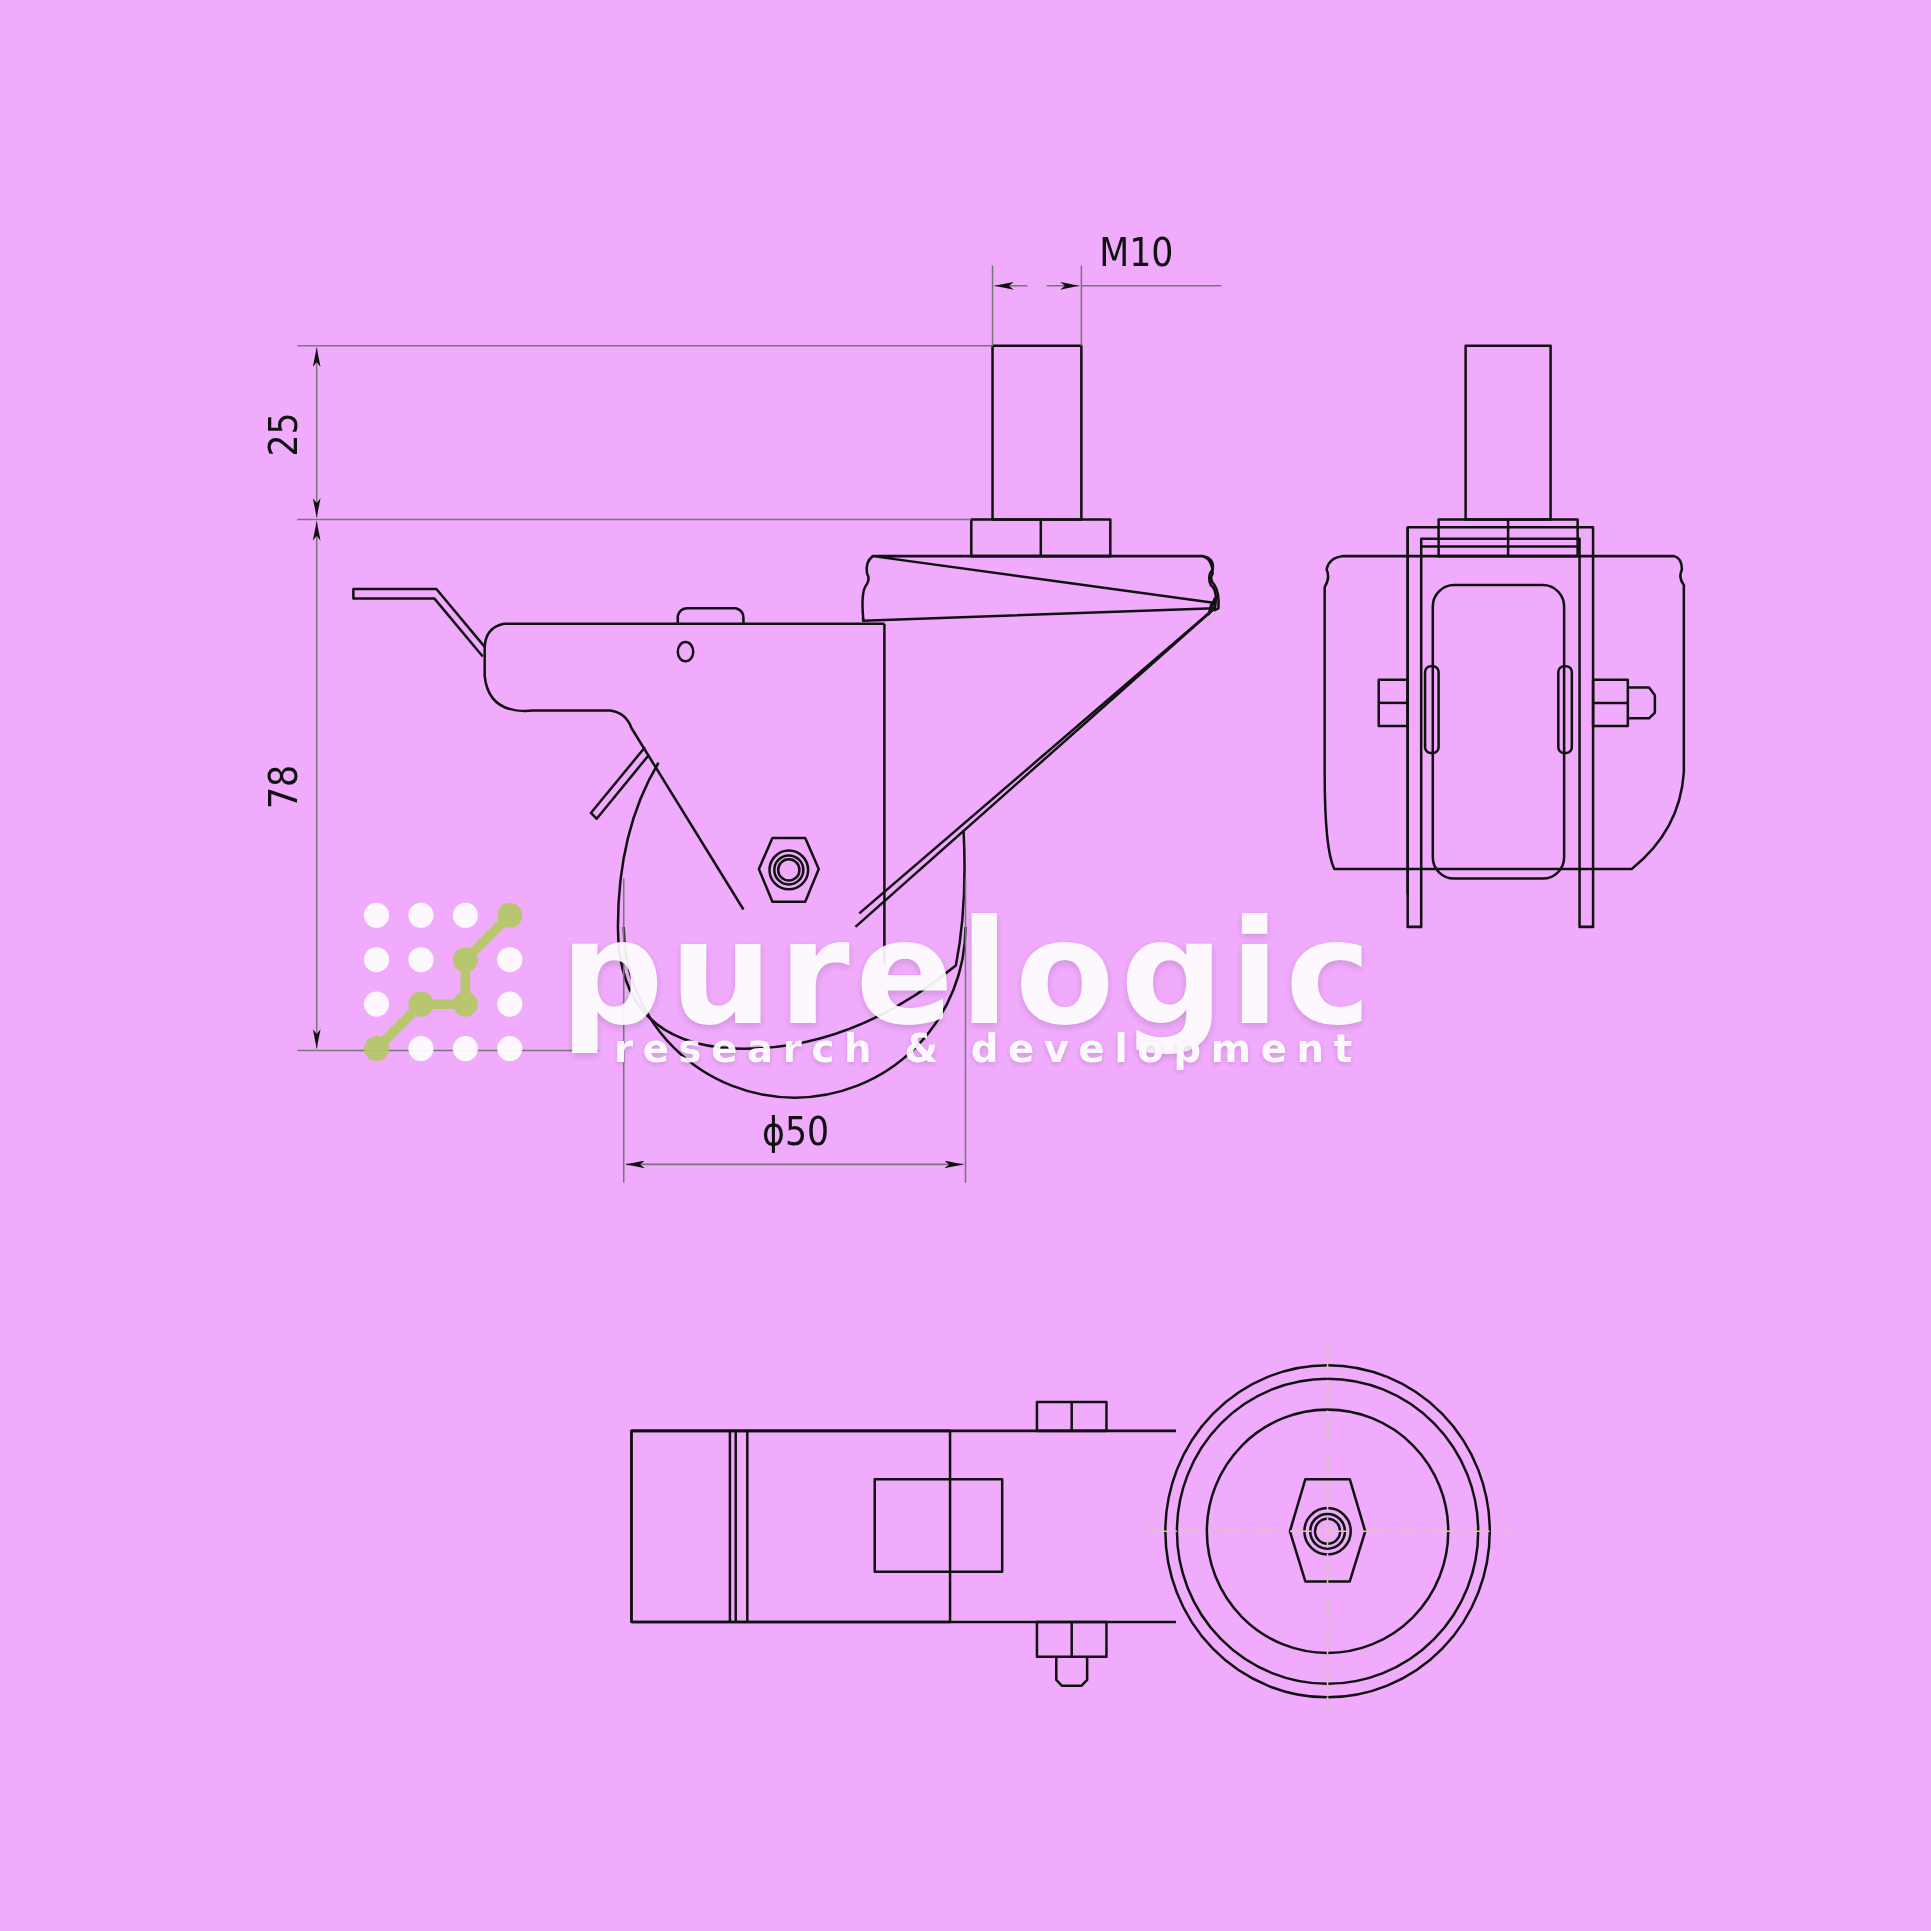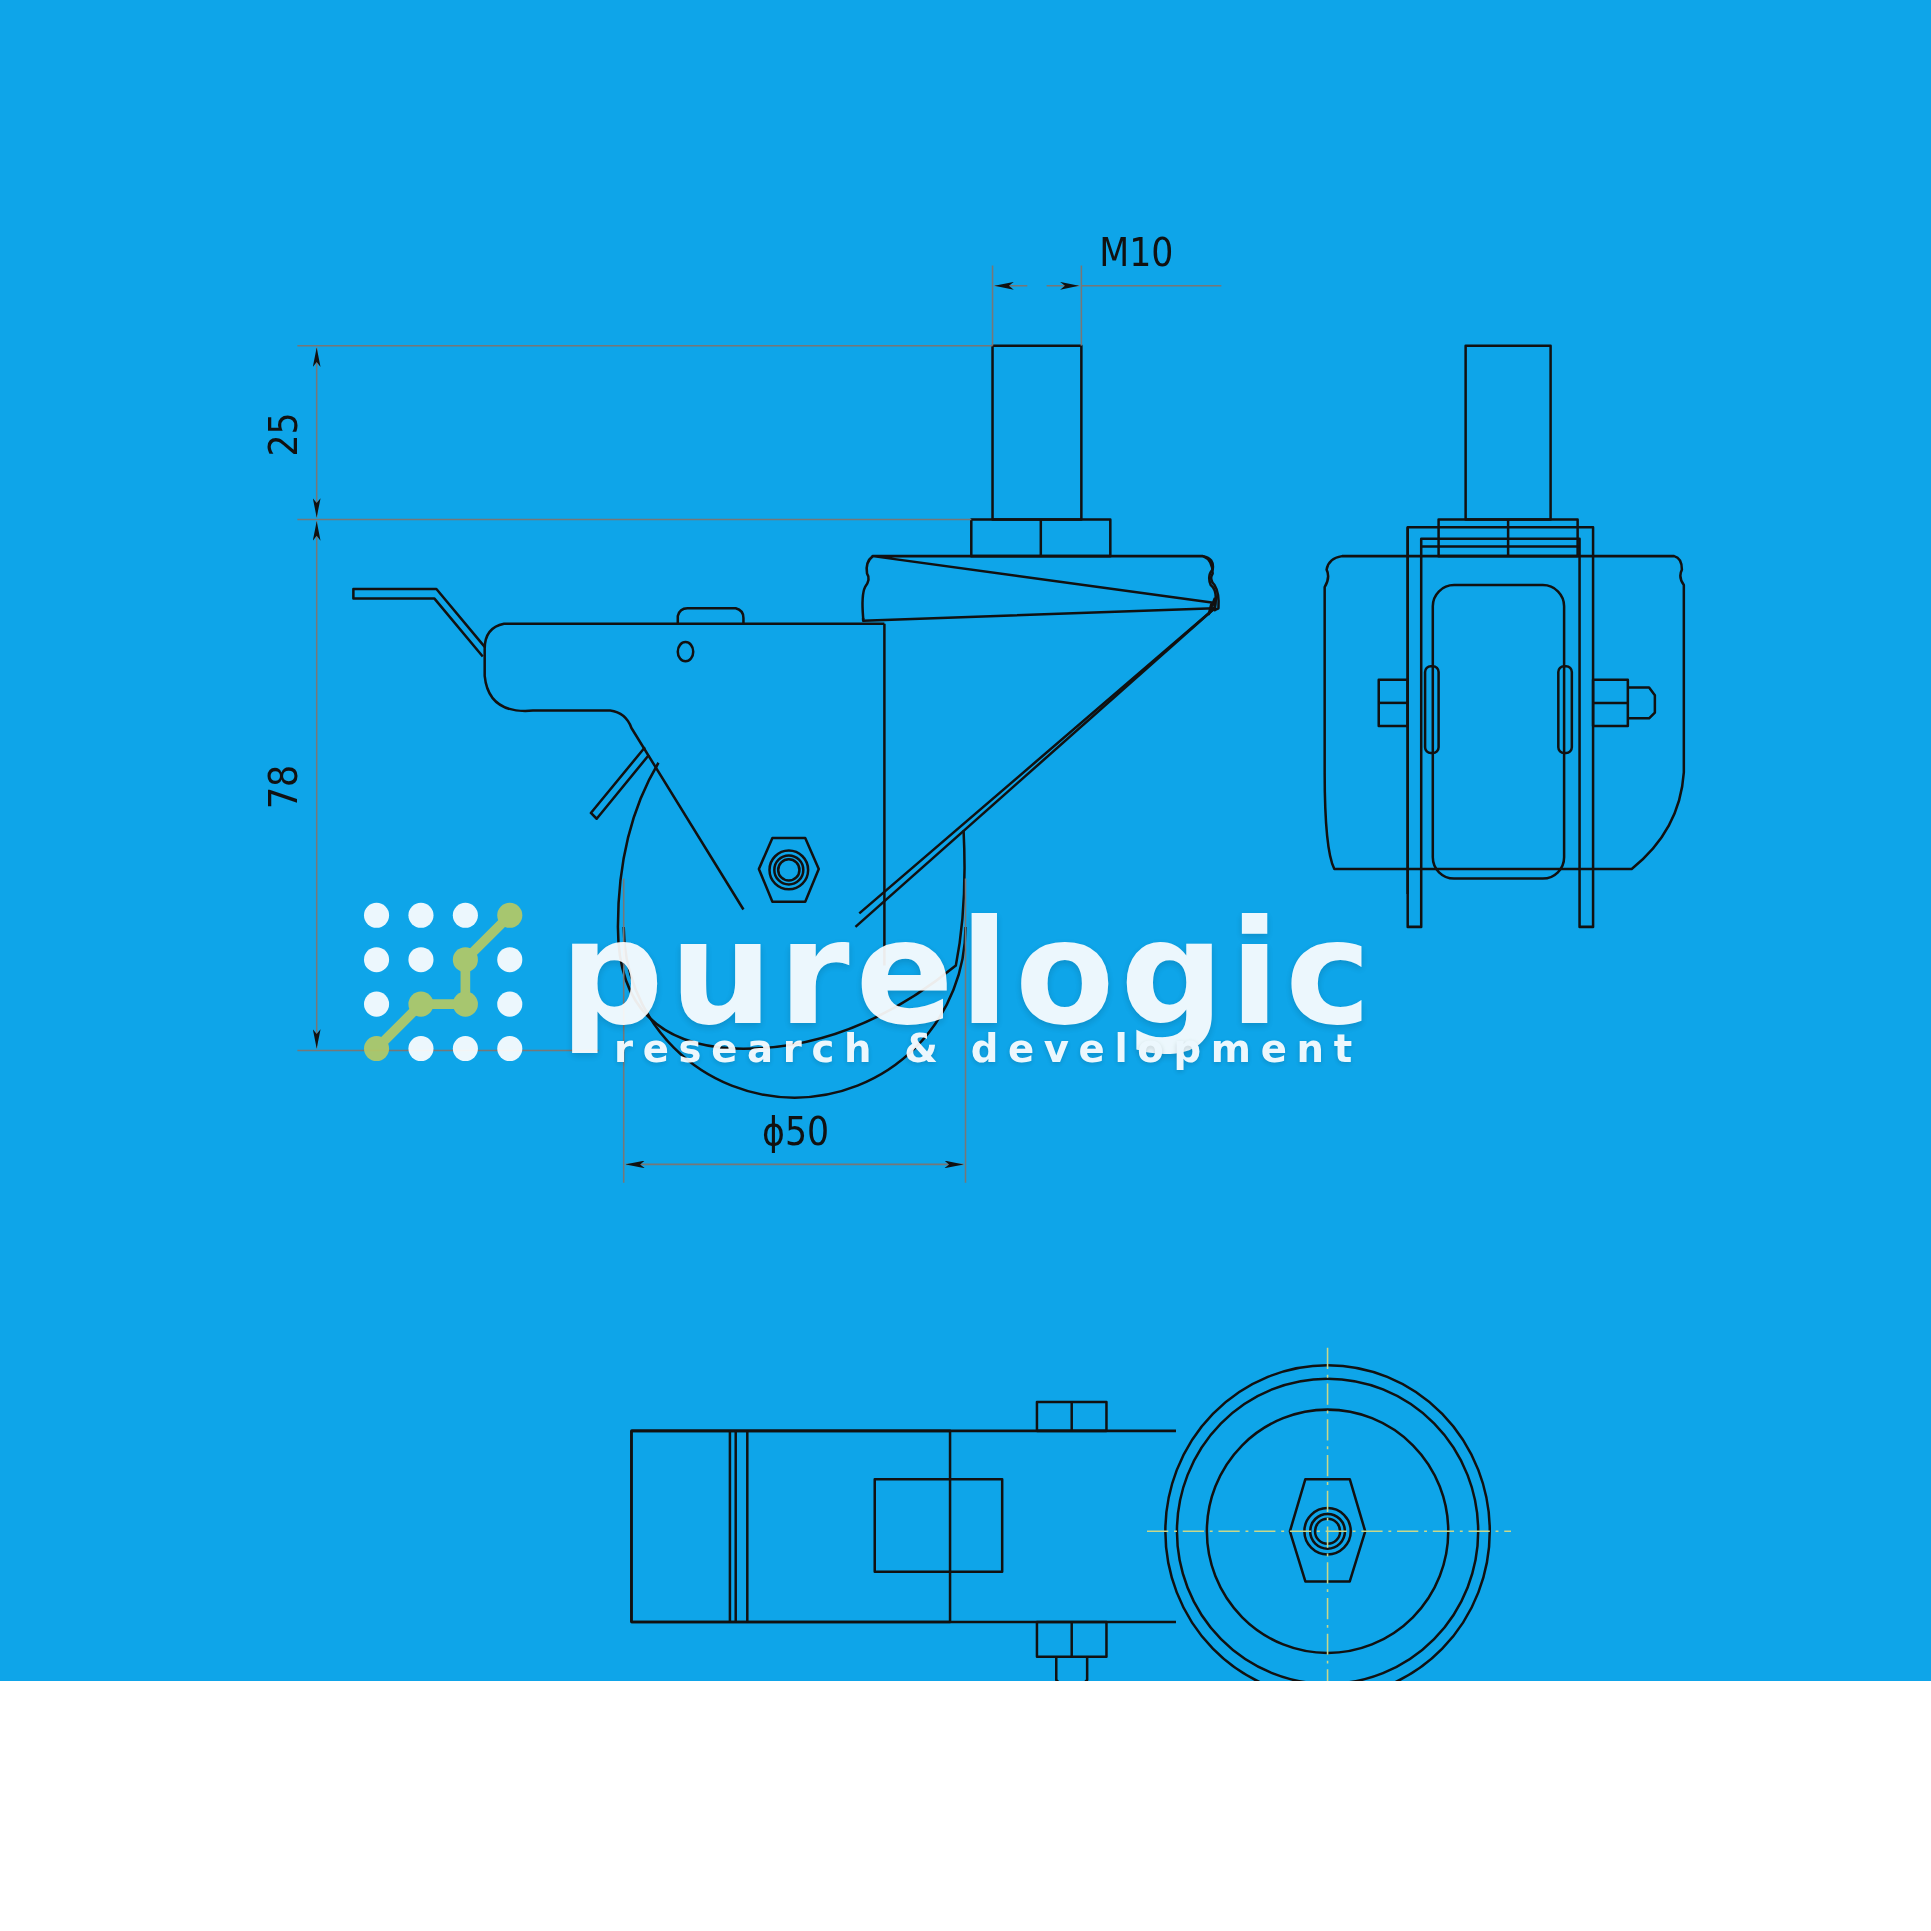--- a/index.html
+++ b/index.html
@@ -1,16 +1,16 @@
 <!DOCTYPE html>
 <html><head>
 <meta charset="utf-8">
 <style>
   html,body{margin:0;padding:0;background:#ffffff;}
-  #canvas{position:relative;width:1931px;height:1681px;background:#0ea5e9;overflow:hidden;}
+  #canvas{position:relative;width:1931px;height:1931px;background:#f0abfc;overflow:hidden;}
   svg{position:absolute;left:0;top:0;}
   .ln{fill:none;stroke:#111;stroke-width:2.6;stroke-linejoin:round;}
   .thin{fill:none;stroke:#777;stroke-width:1.6;}
   .center{fill:none;stroke:#c9d88a;stroke-width:1.6;stroke-dasharray:22 6 3 6;}
   .dimtext{font-family:"DejaVu Sans Condensed","DejaVu Sans",sans-serif;font-size:40px;fill:#111;}
   .wm{fill:#ffffff;stroke:none;}
   .wmtext{font-family:"DejaVu Sans","Liberation Sans",sans-serif;font-weight:bold;fill:#ffffff;}
 </style>
 </head>
 <body>

